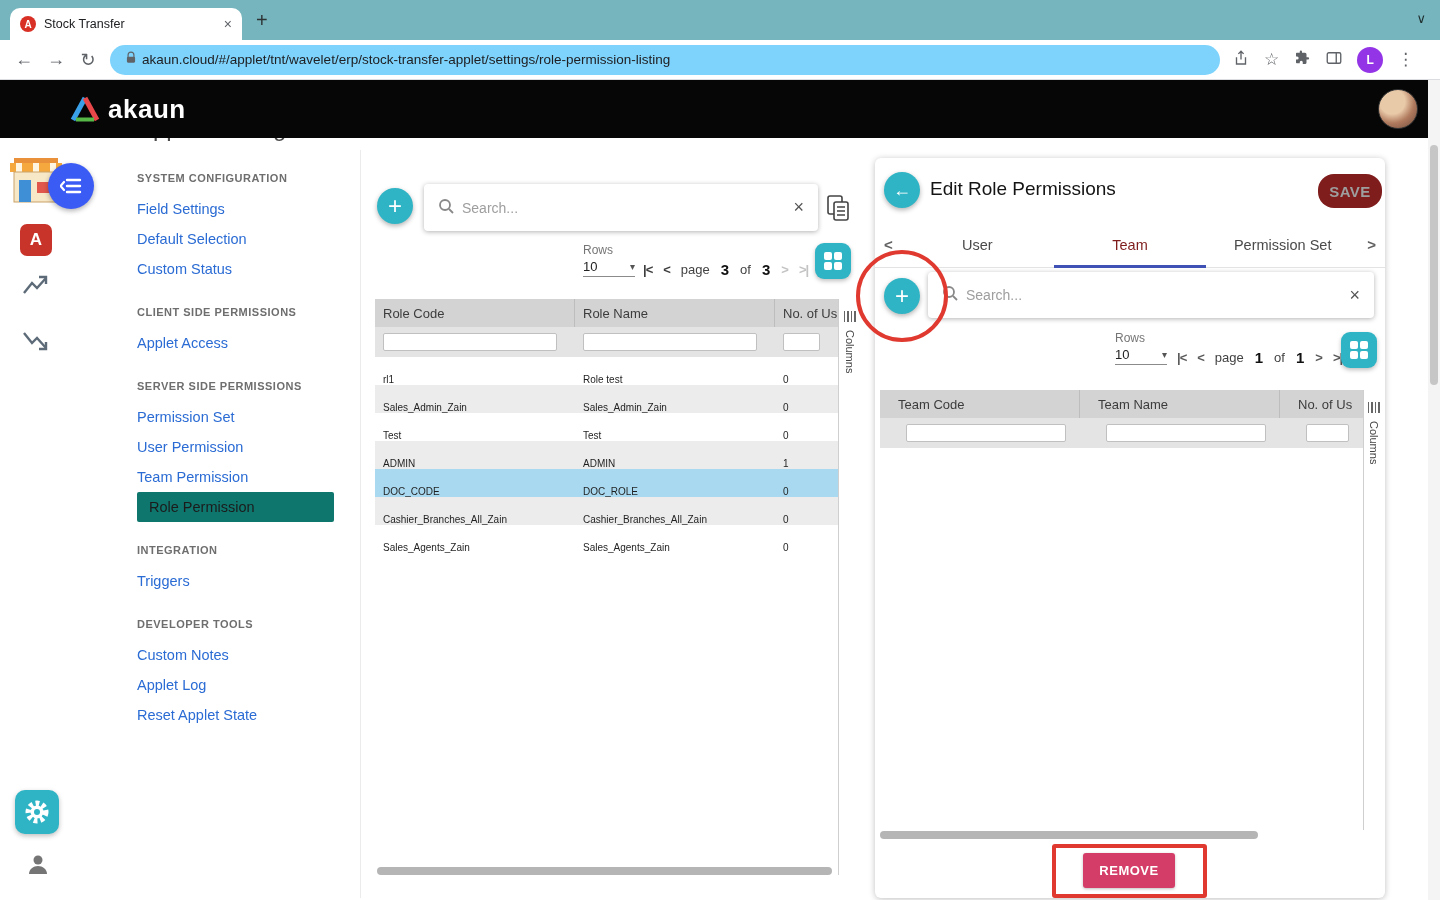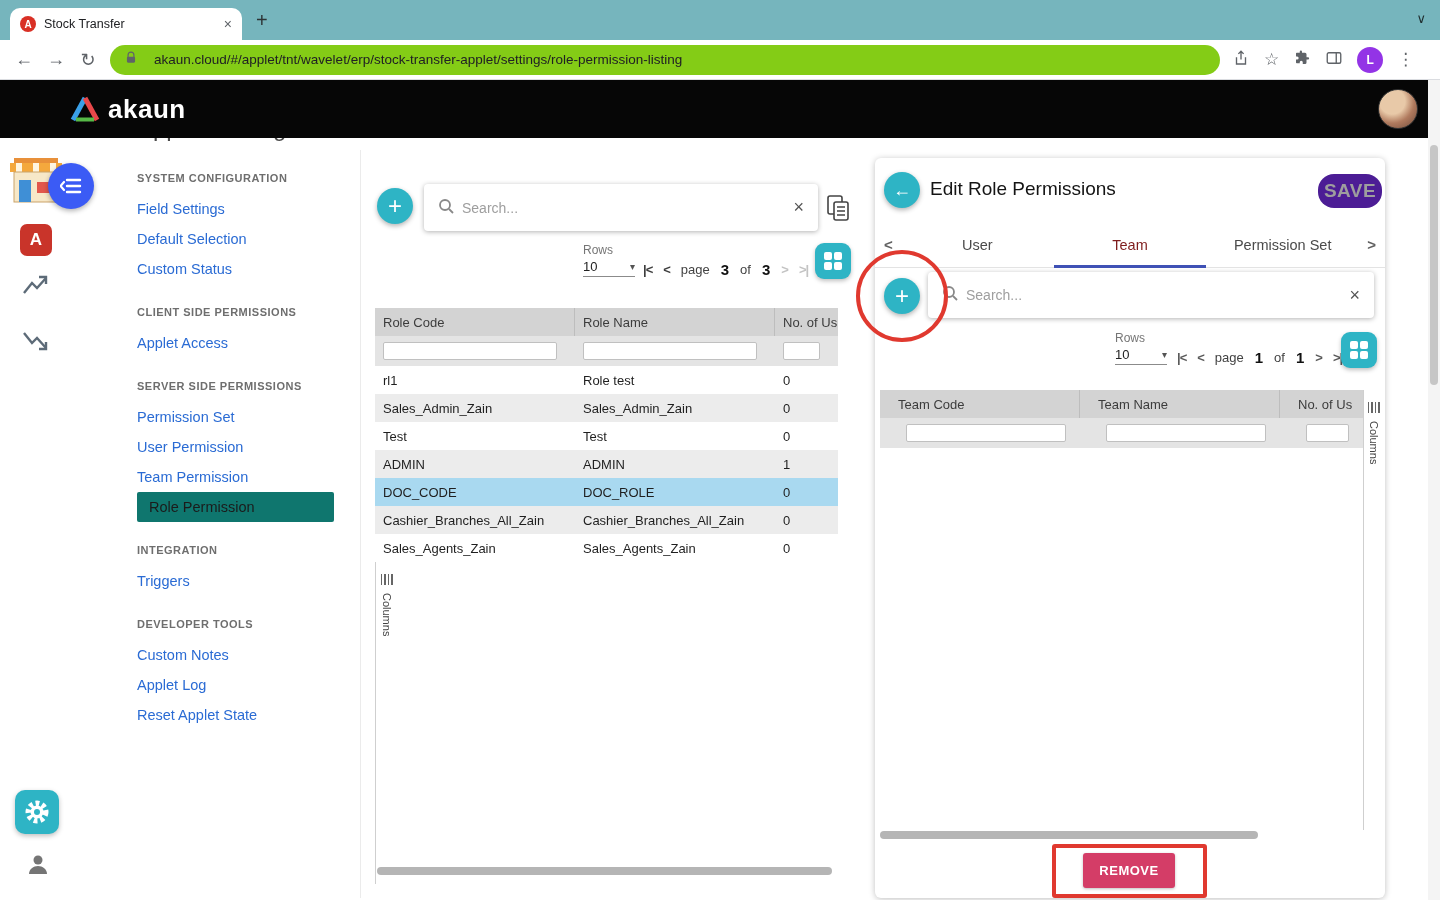--- a/index.html
+++ b/index.html
@@ -13,22 +13,22 @@
   .favicon { width:16px; height:16px; border-radius:50%; background:#d93025; color:#fff;
              font-size:10px; font-weight:bold; display:flex; align-items:center; justify-content:center; }
   .tab-title { font-size:12.5px; color:#202124; flex:1; white-space:nowrap; overflow:hidden; }
   .tab-close { font-size:14px; color:#5f6368; cursor:pointer; }
   .newtab-btn { position:absolute; left:256px; top:10px; font-size:20px; color:#2d3436; line-height:20px; }
   .tabbar-caret { position:absolute; right:14px; top:11px; font-size:13px; color:#1f2d2e; }
 
   .urlbar { position:absolute; left:0; top:40px; width:1440px; height:40px; background:#fff;
             border-bottom:1px solid #dadce0; display:flex; align-items:center; }
   .nav-ic { font-size:18px; color:#5f6368; width:32px; text-align:center; }
-  .url-pill { margin-left:6px; width:1110px; height:30px; background:#84cc16; border-radius:16px;
-              display:flex; align-items:center; padding:0 14px; gap:16px; }
+  .url-pill { margin-left:6px; width:1110px; height:30px; background:#7dd3fc; border-radius:16px;
+              display:flex; align-items:center; padding:0 14px; gap:4px; }
   .url-text { font-size:13.5px; color:#202124; white-space:nowrap; overflow:hidden; }
   .urlbar-right { display:flex; align-items:center; gap:14px; margin-left:12px; }
   .chrome-avatar { width:26px; height:26px; border-radius:50%; background:#9334e6; color:#fff;
                    font-size:12px; font-weight:bold; display:flex; align-items:center; justify-content:center; }
   .star-ic { font-size:17px; color:#5f6368; }
   .dots-ic { font-size:17px; color:#5f6368; }
 
   
   .clipped-heading { position:absolute; left:137px; top:114px; font-size:24px; color:#4a4a4a; z-index:1; }
   .app-header { position:absolute; left:0; top:80px; width:1428px; height:58px; background:#060606; z-index:5;
@@ -89,53 +89,53 @@
 
   .dtable { display:flex; }
   .dtable-main { display:flex; flex-direction:column; }
   .thead { display:flex; background:#d3d3d3; height:28px; align-items:center; font-size:13px;
            color:#3c3c3c; font-weight:500; }
   .thead .tc { border-right:1px solid #bdbdbd; height:100%; display:flex; align-items:center; }
   .thead .tc:last-child { border-right:none; }
   .tfilter { display:flex; background:#e4e4e4; height:30px; align-items:center; }
   .tfilter input { height:18px; background:#fff; border:1px solid #c0c0c0; border-radius:2px; width:calc(100% - 18px);
                    outline:none; font-family:"Liberation Sans", sans-serif; }
-  .trow { display:flex; height:28px; align-items:center; font-size:13px; color:#1f1f1f; cursor:pointer; }
+  .trow { display:flex; height:28px; align-items:flex-end; font-size:10px; color:#1f1f1f; cursor:pointer; }
   .trow.alt { background:#ececec; }
   .trow.selected { background:#a9d9f0; }
   .tc { padding-left:8px; white-space:nowrap; overflow:hidden; }
   .cols-strip { border-left:1px solid #cfcfcf; display:flex; flex-direction:column; align-items:center;
                 padding-top:12px; gap:8px; }
   .drag-dots { display:flex; gap:2px; }
   .drag-dots i { display:block; width:1.5px; height:11px; background:#666; }
   .cols-text { writing-mode:vertical-rl; font-size:11px; color:#444; }
   .hscroll { position:absolute; height:8px; border-radius:4px; background:#b5b5b5; cursor:pointer; }
 
   
   .mid-add { position:absolute; left:377px; top:188px; width:36px; height:36px; font-size:24px; }
   .mid-search { position:absolute; left:424px; top:184px; width:394px; height:47px; }
   .copy-btn { position:absolute; left:826px; top:194px; cursor:pointer; }
   .mid-rows-label { position:absolute; left:583px; top:243px; }
   .mid-rows-select { position:absolute; left:583px; top:259px; }
   .mid-pager { position:absolute; left:643px; top:261px; }
   .mid-grid { position:absolute; left:815px; top:243px; }
-  .mid-table { position:absolute; left:375px; top:308px; width:485px; height:576px;flex-direction:column; }
+  .mid-table { position:absolute; left:375px; top:299px; width:485px; height:576px; }
   .mid-table .dtable-main { width:463px; }
   .mid-table .cols-strip { width:22px; height:576px; }
   .mid-table .c1 { width:200px; } .mid-table .c2 { width:200px; } .mid-table .c3 { width:63px; }
   .mid-hscroll { left:377px; top:867px; width:455px; }
 
   
   .card { position:absolute; left:875px; top:158px; width:510px; height:740px; background:#fff;
           border-radius:6px; box-shadow:0 1px 6px rgba(0,0,0,.25); }
   .card-head { position:absolute; left:0; top:0; width:100%; height:64px; }
   .back-btn { position:absolute; left:9px; top:14px; width:36px; height:36px; font-size:18px; font-weight:bold; }
   .panel-title { position:absolute; left:55px; top:20px; font-size:19px; color:#141414; font-weight:500; }
-  .save-btn { position:absolute; left:443px; top:16px; width:64px; height:34px; background:#4c1d95;
-              color:#9e9e9e; font-weight:bold; font-size:19px; border:none; border-radius:16px;
+  .save-btn { position:absolute; left:443px; top:16px; width:64px; height:34px; background:#7f1d1d;
+              color:#9e9e9e; font-weight:bold; font-size:15px; border:none; border-radius:16px;
               font-family:"Liberation Sans", sans-serif; letter-spacing:0.4px; cursor:pointer; }
   .tabs-row { position:absolute; left:0; top:64px; width:100%; height:46px; border-bottom:1px solid #e3e3e3;
               display:flex; align-items:stretch; padding:0 26px; }
   .tab-chevron { position:absolute; top:14px; font-size:15px; color:#616161; font-weight:bold; cursor:pointer; }
   .tab-chevron.left { left:9px; } .tab-chevron.right { right:9px; }
   .ptab { flex:1; display:flex; align-items:center; justify-content:center; font-size:14.5px; color:#4a4a4a;
           position:relative; cursor:pointer; }
   .ptab.active { color:#7f1d1d; font-weight:500; }
   .ptab.active::after { content:""; position:absolute; left:0; right:0; bottom:-1px; height:3px; background:#3f51b5; }
   .panel-add { position:absolute; left:9px; top:120px; width:36px; height:36px; font-size:24px; }

